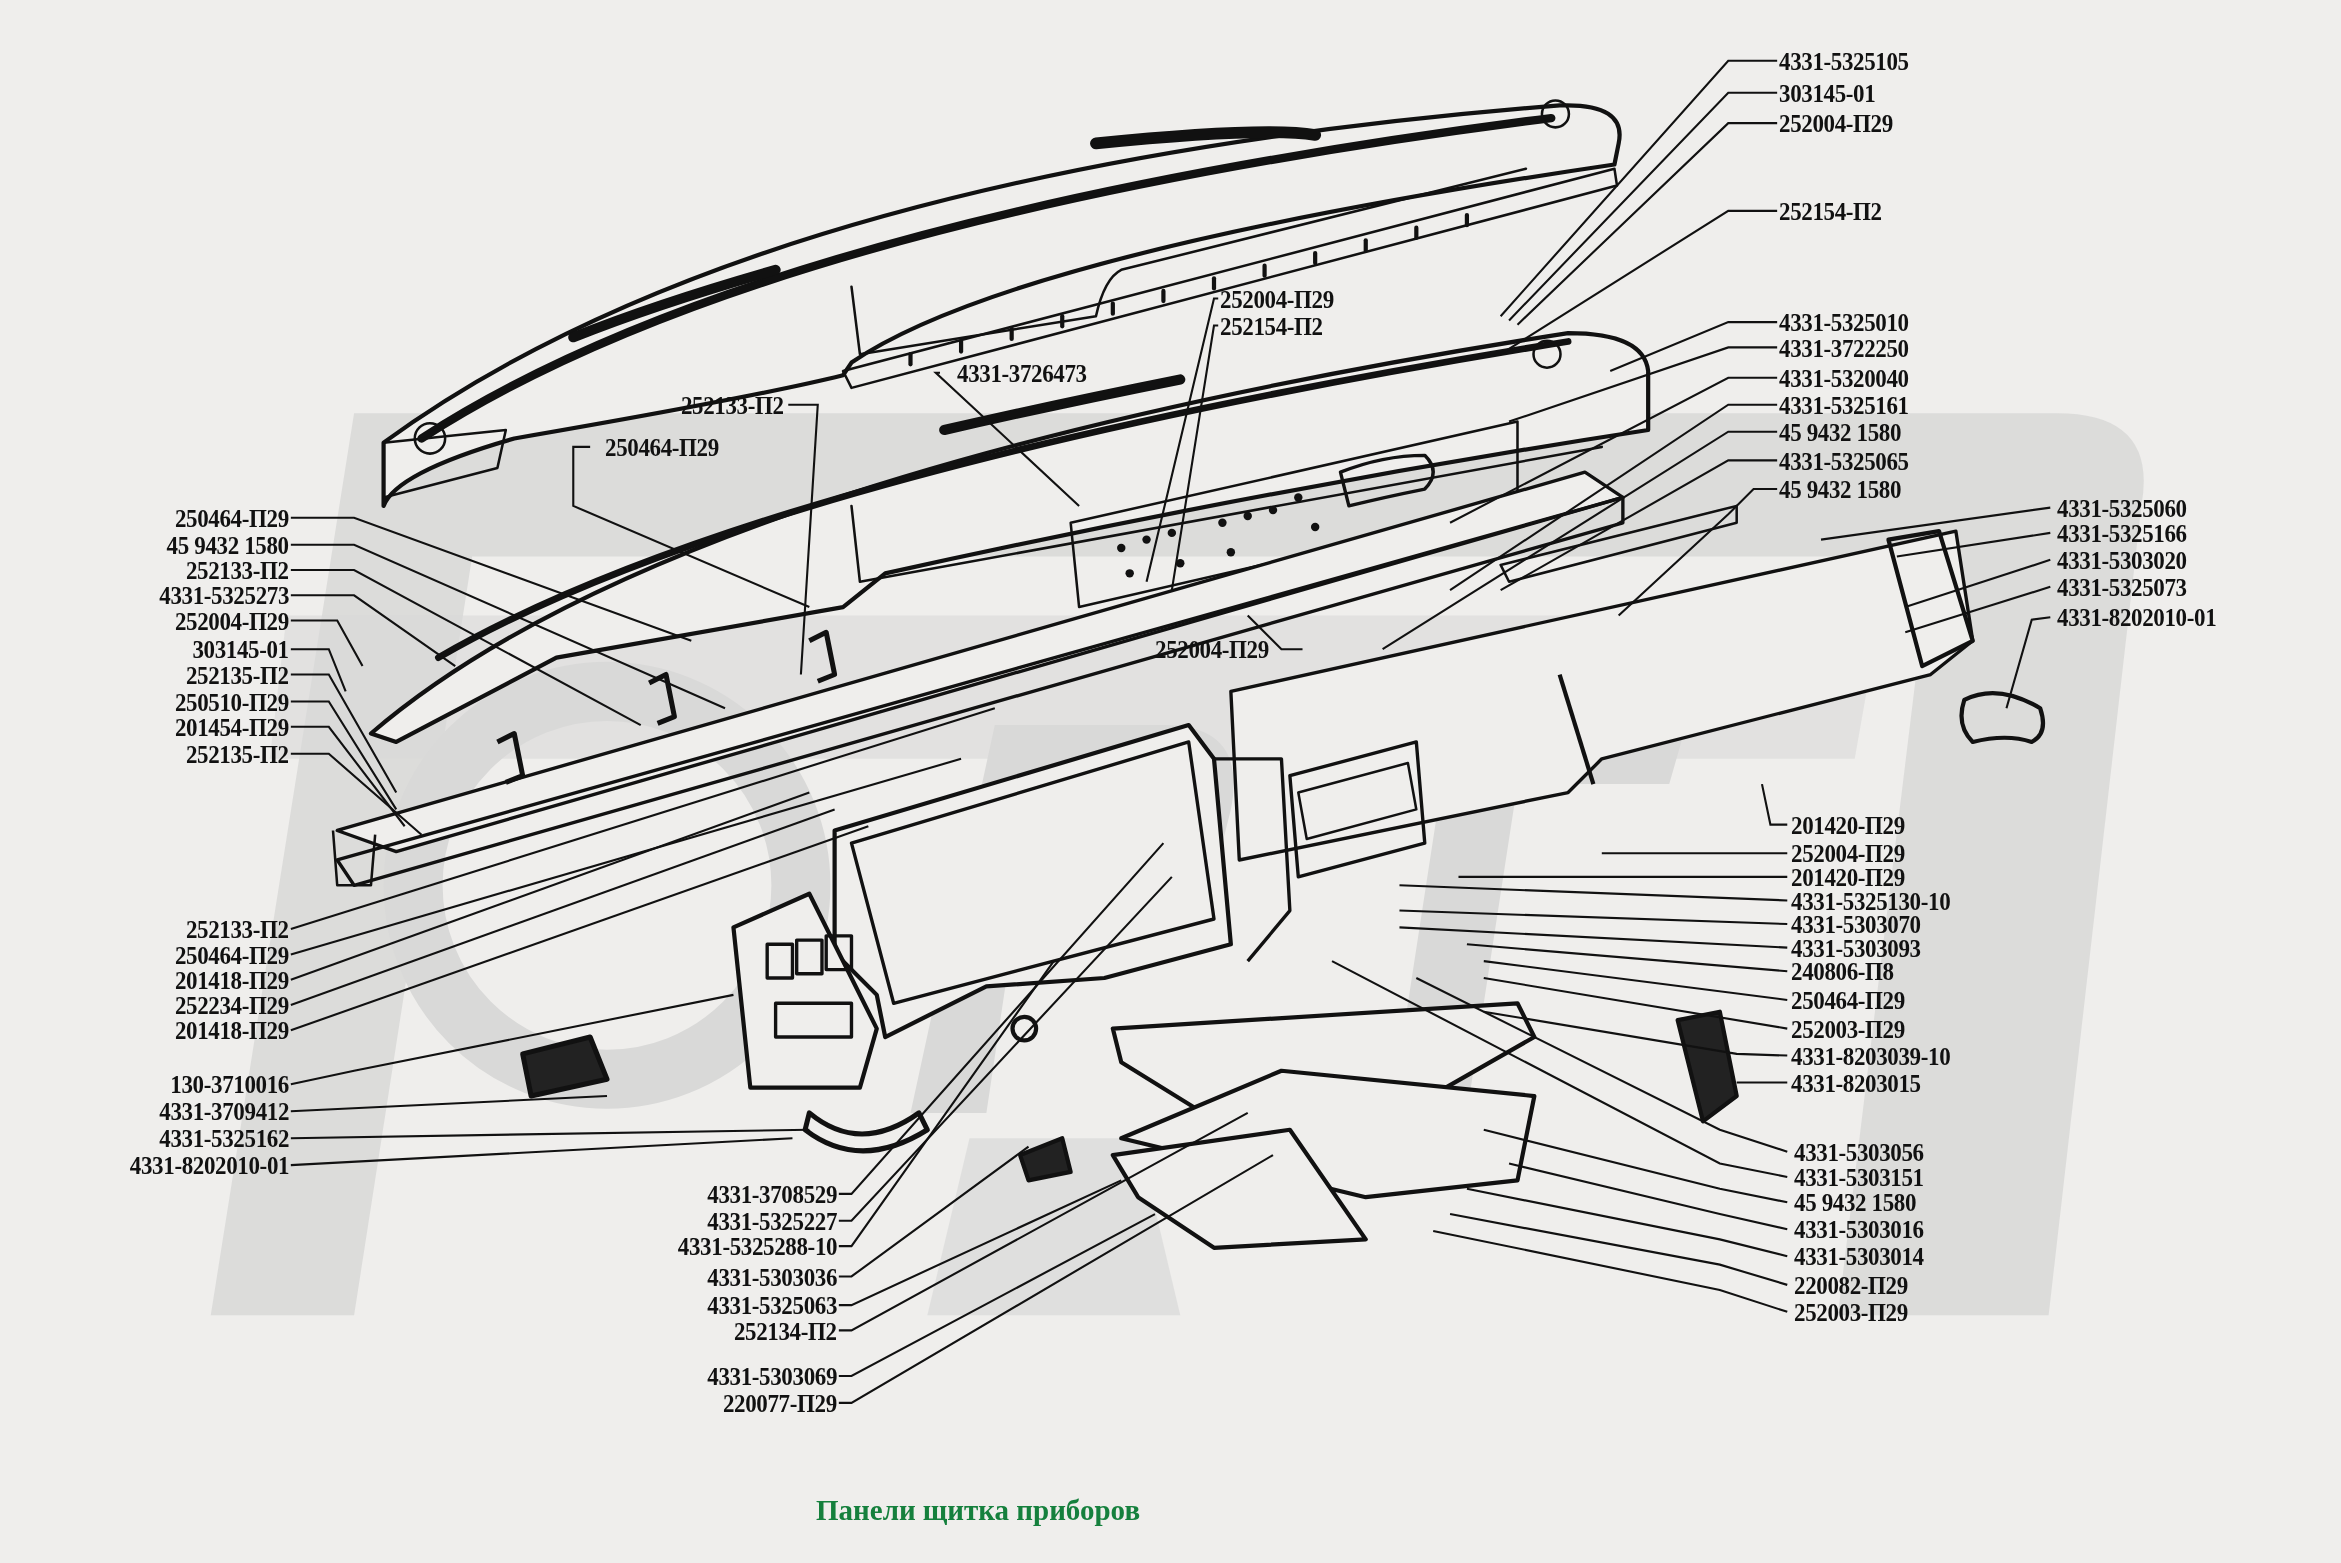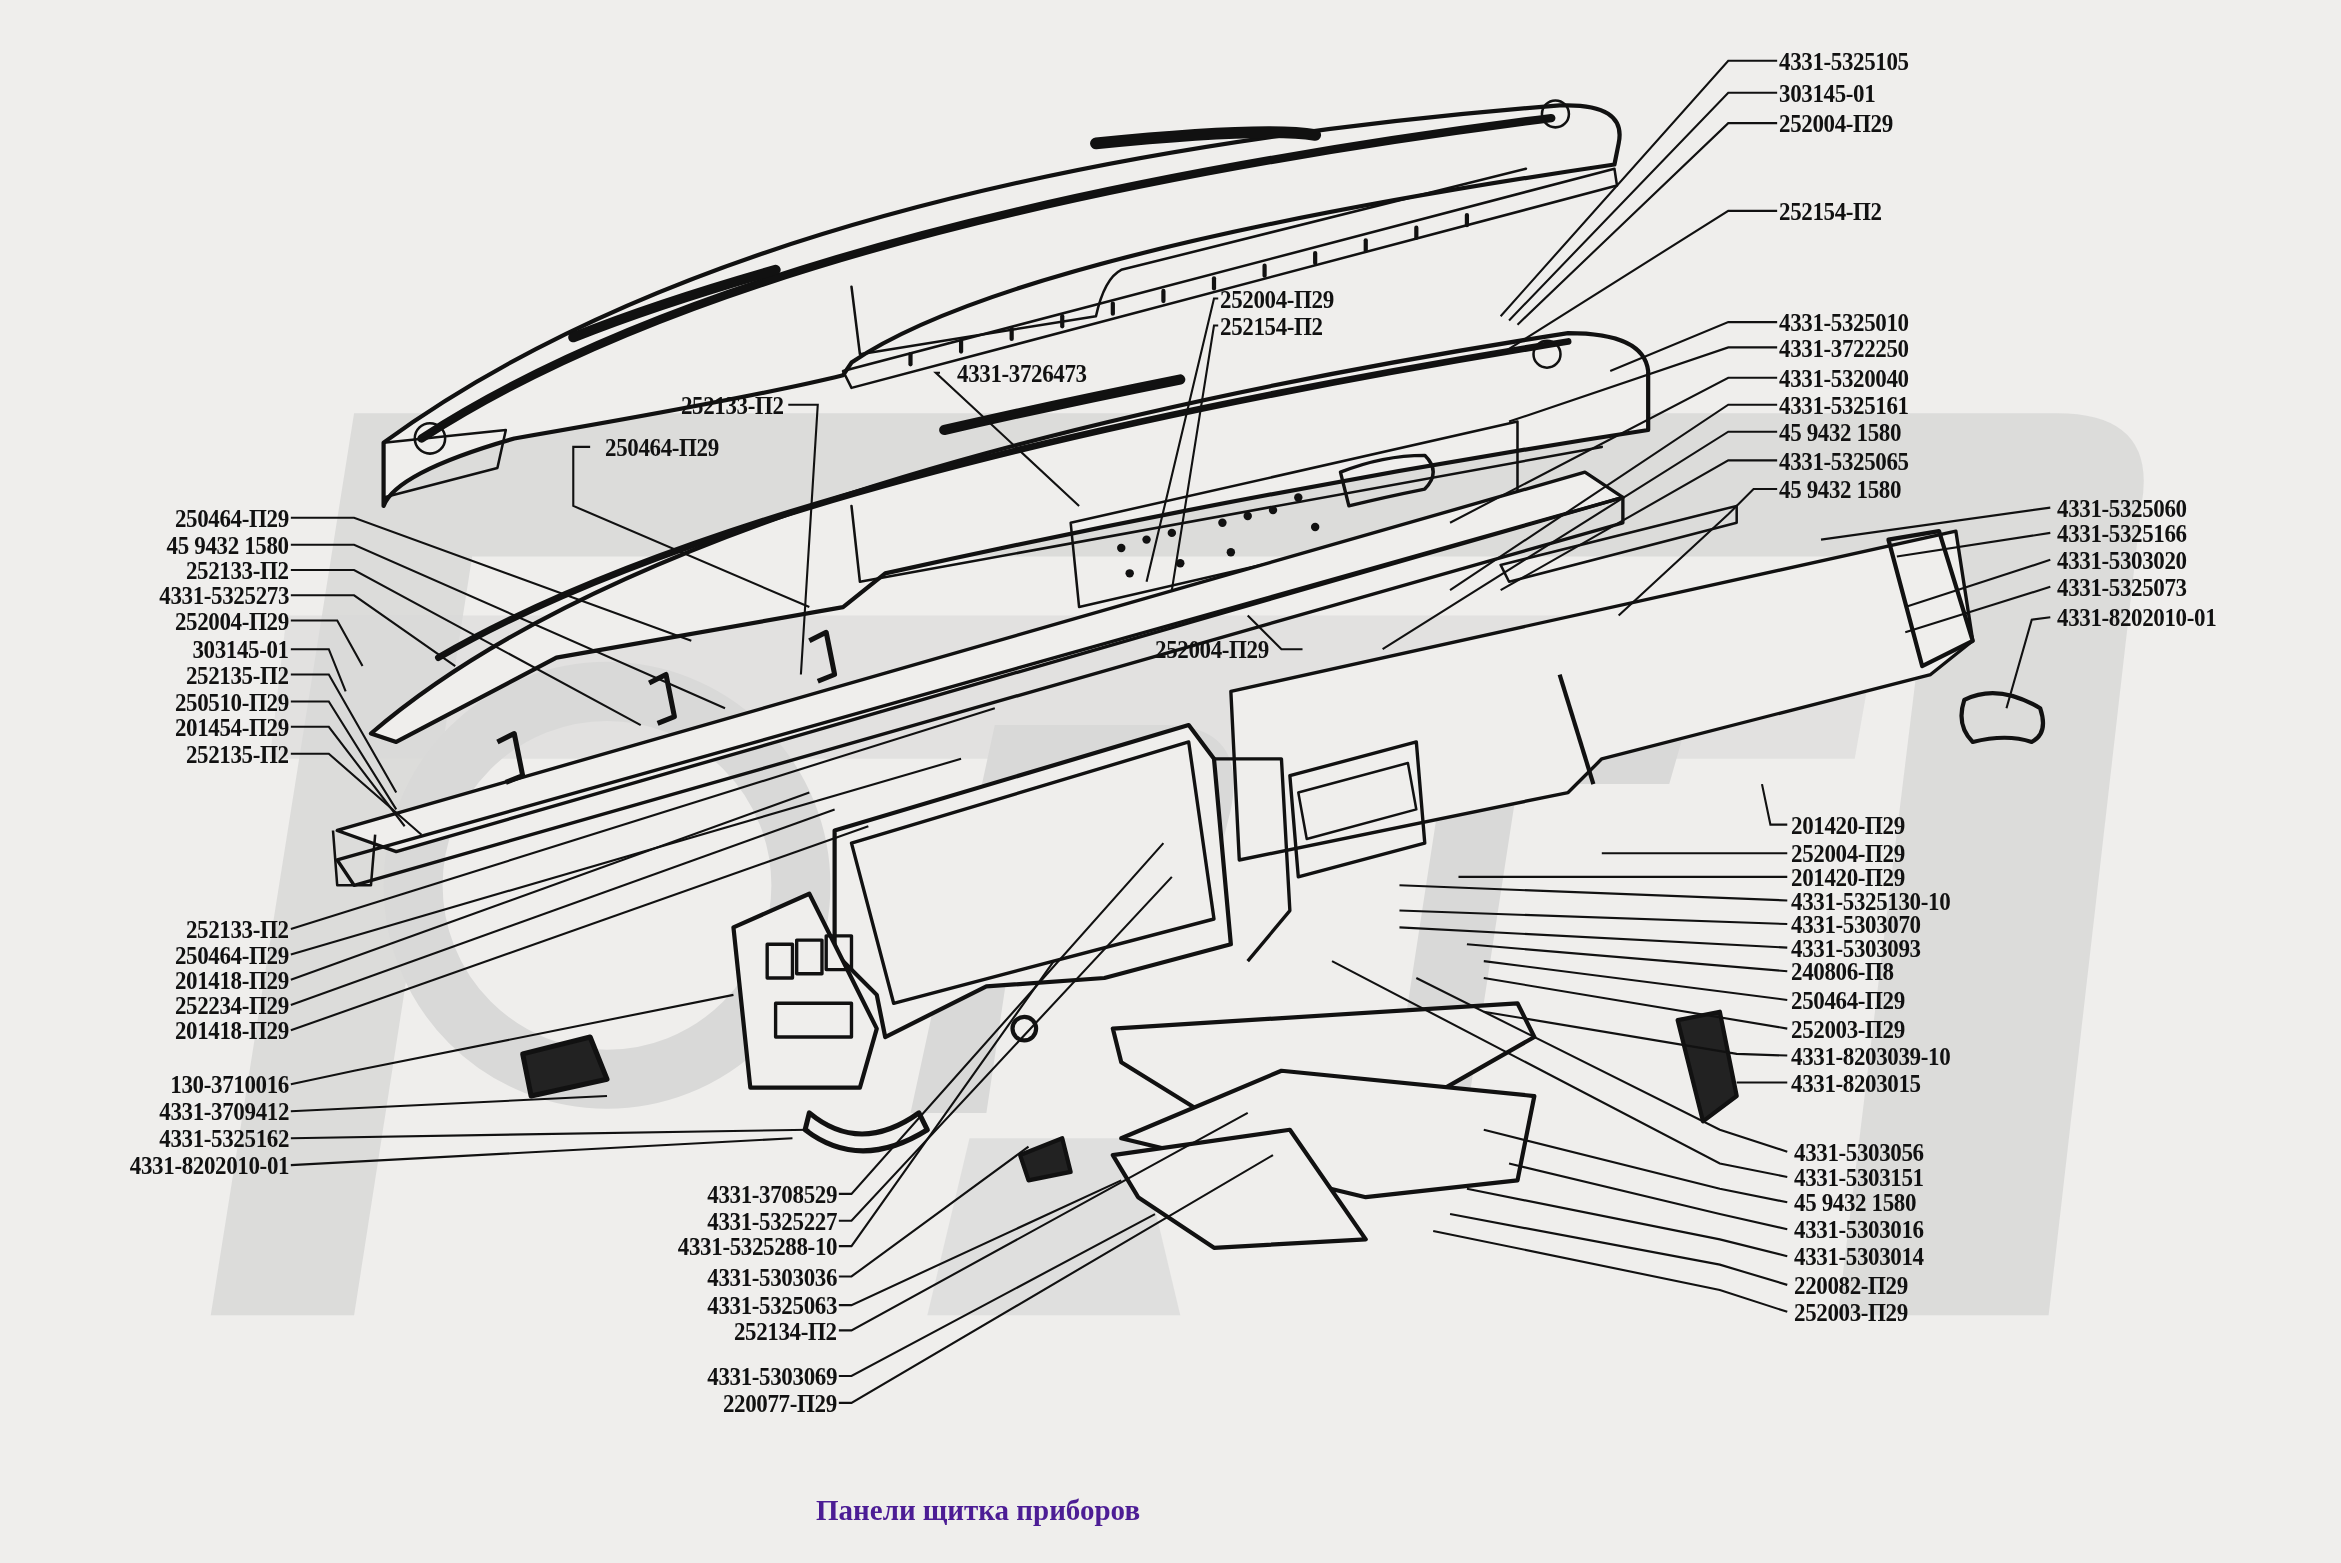--- a/index.html
+++ b/index.html
@@ -4,21 +4,21 @@
 <style>
   html, body { margin:0; padding:0; }
   body { width:2342px; height:1564px; background:#efeeec; position:relative; overflow:hidden;
          font-family:"Liberation Serif", "DejaVu Serif", serif; }
   #stage { position:absolute; left:0; top:0; width:2342px; height:1564px; }
   svg#art { position:absolute; left:0; top:0; }
   .lbl { position:absolute; font-weight:bold; font-size:25px; line-height:25px; color:#111;
          white-space:nowrap; letter-spacing:-0.4px; transform:scaleX(0.92); }
   .lbl.r { transform-origin:right center; text-align:right; }
   .lbl.l { transform-origin:left center; }
-  #caption { position:absolute; left:816px; top:1494px; font-size:29px; font-weight:bold; color:#4c1d95; }
+  #caption { position:absolute; left:816px; top:1494px; font-size:29px; font-weight:bold; color:#15803d; }
 </style>
 </head>
 <body>
 
 <div id="stage">
   <svg id="art" width="2342" height="1564" viewBox="0 0 2778 1855">
 
     <g fill="#d9d9d8" stroke="none">
       <path d="M420,490 L2440,490 Q2560,490 2540,600 L2430,1560 L2180,1560 L2290,660 L560,660 L420,1560 L250,1560 Z" opacity="0.9"></path>
       <path d="M340,730 L2230,730 L2200,900 L320,900 Z" opacity="0.6"></path>

